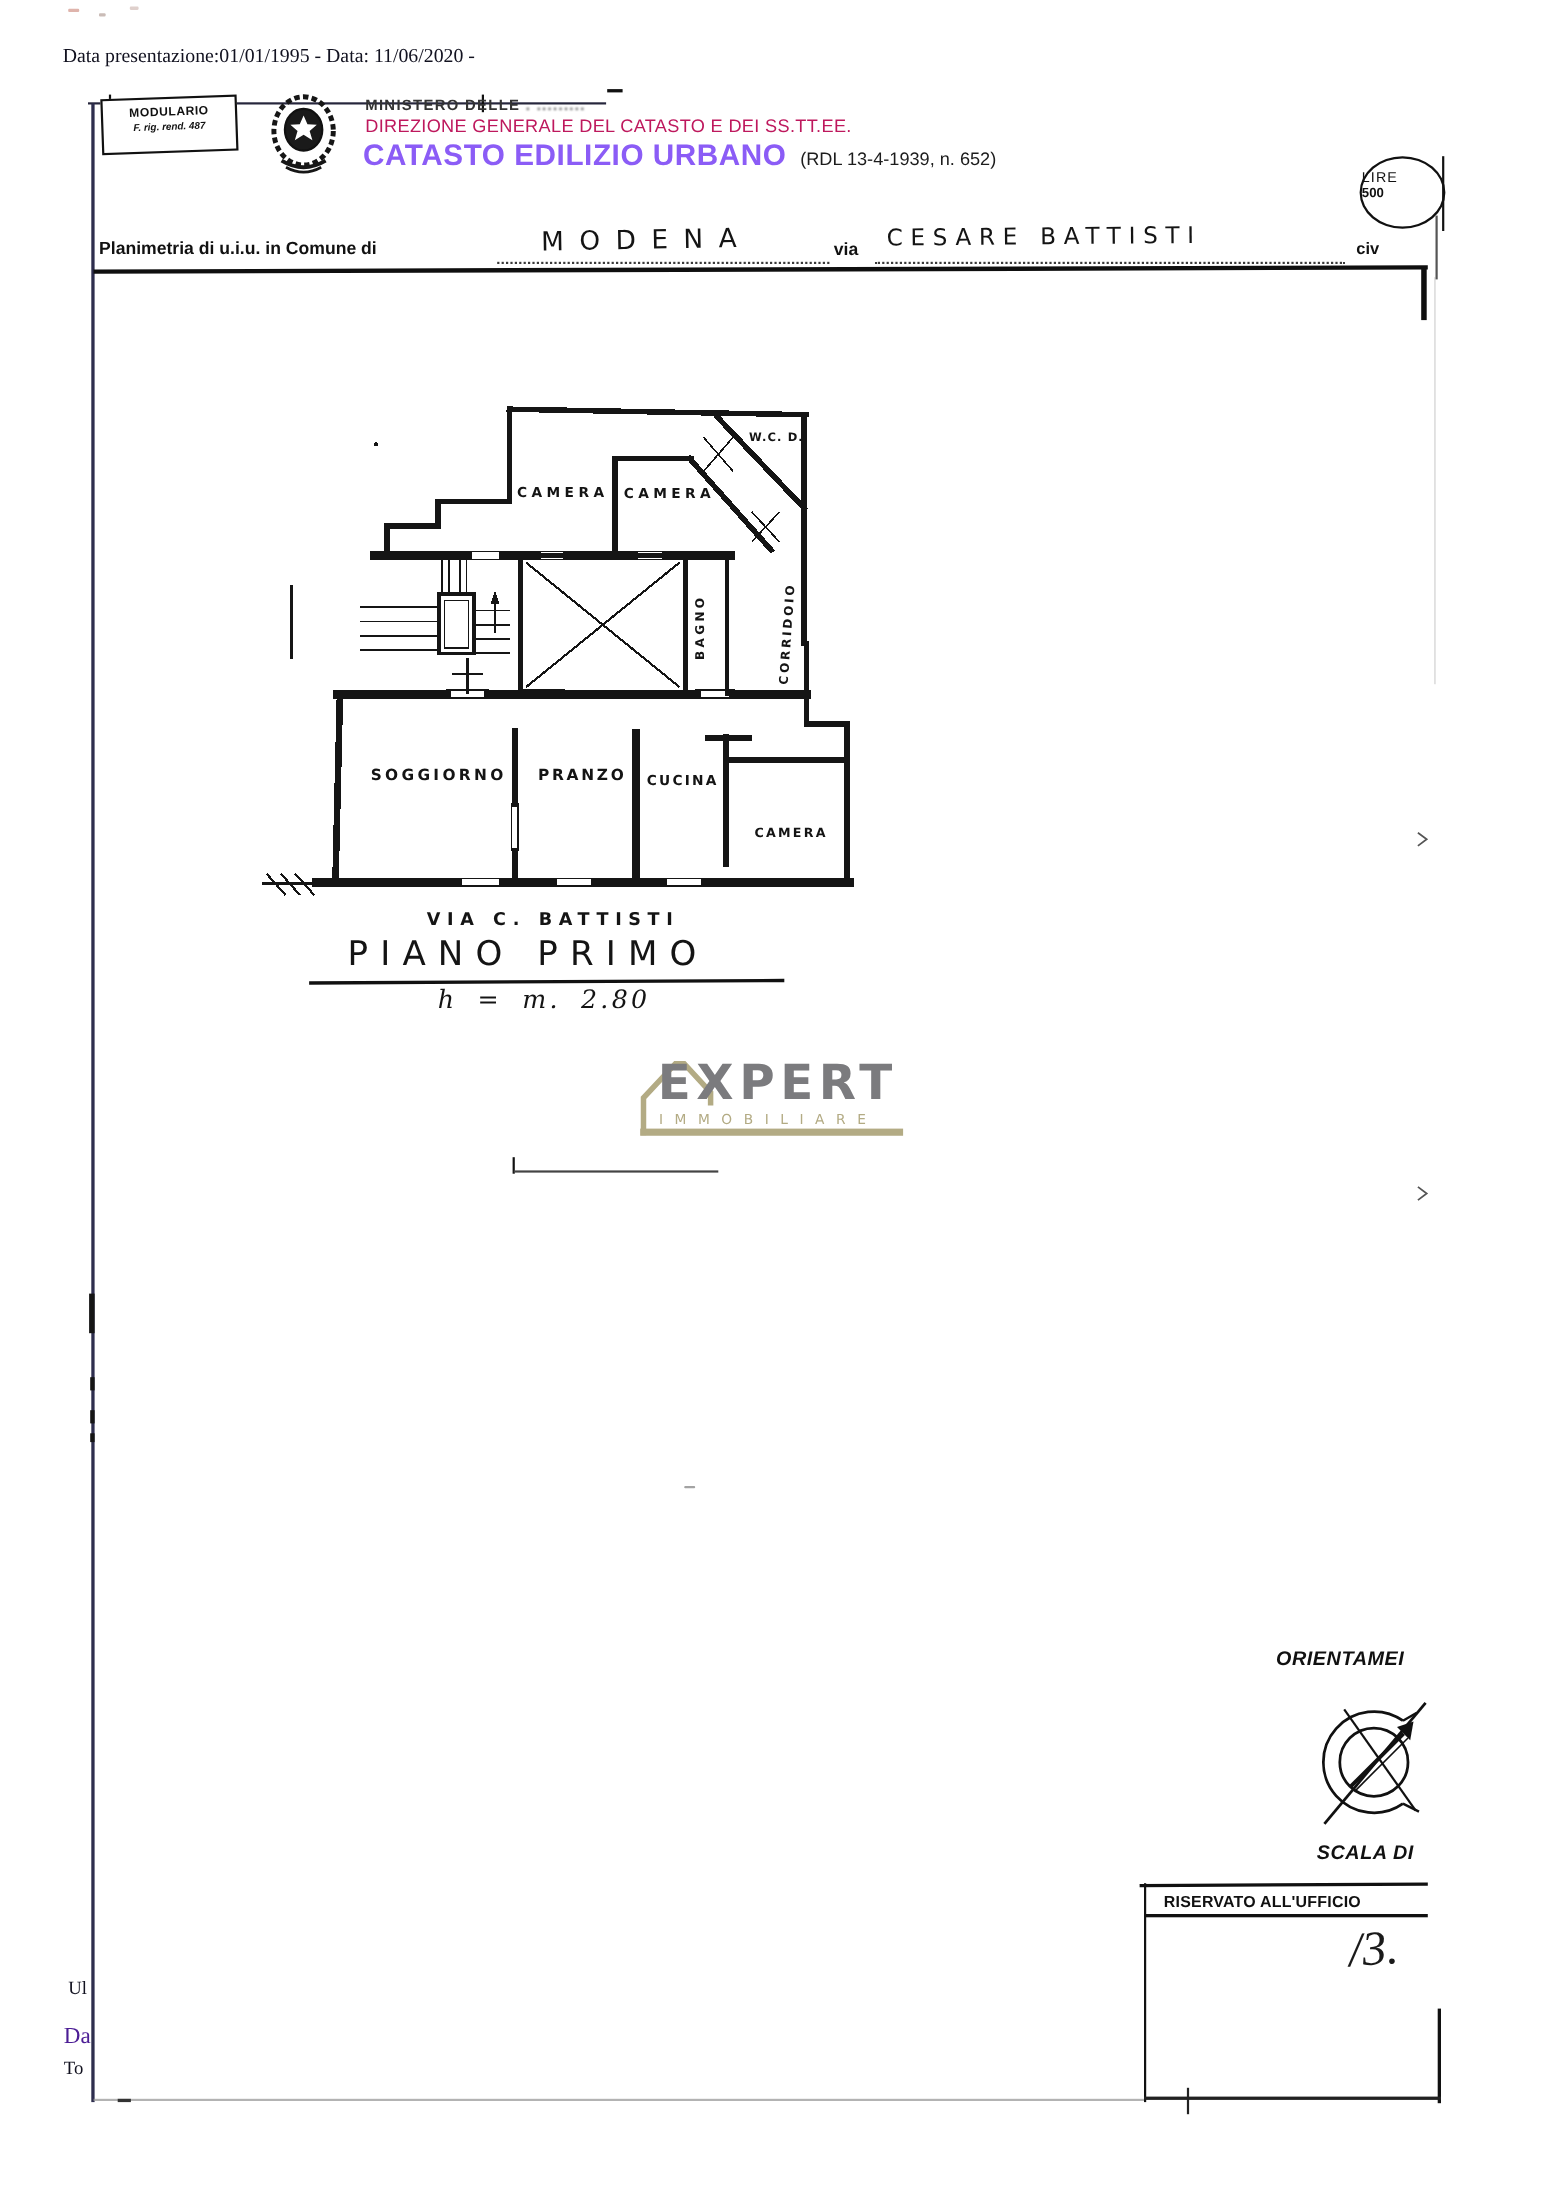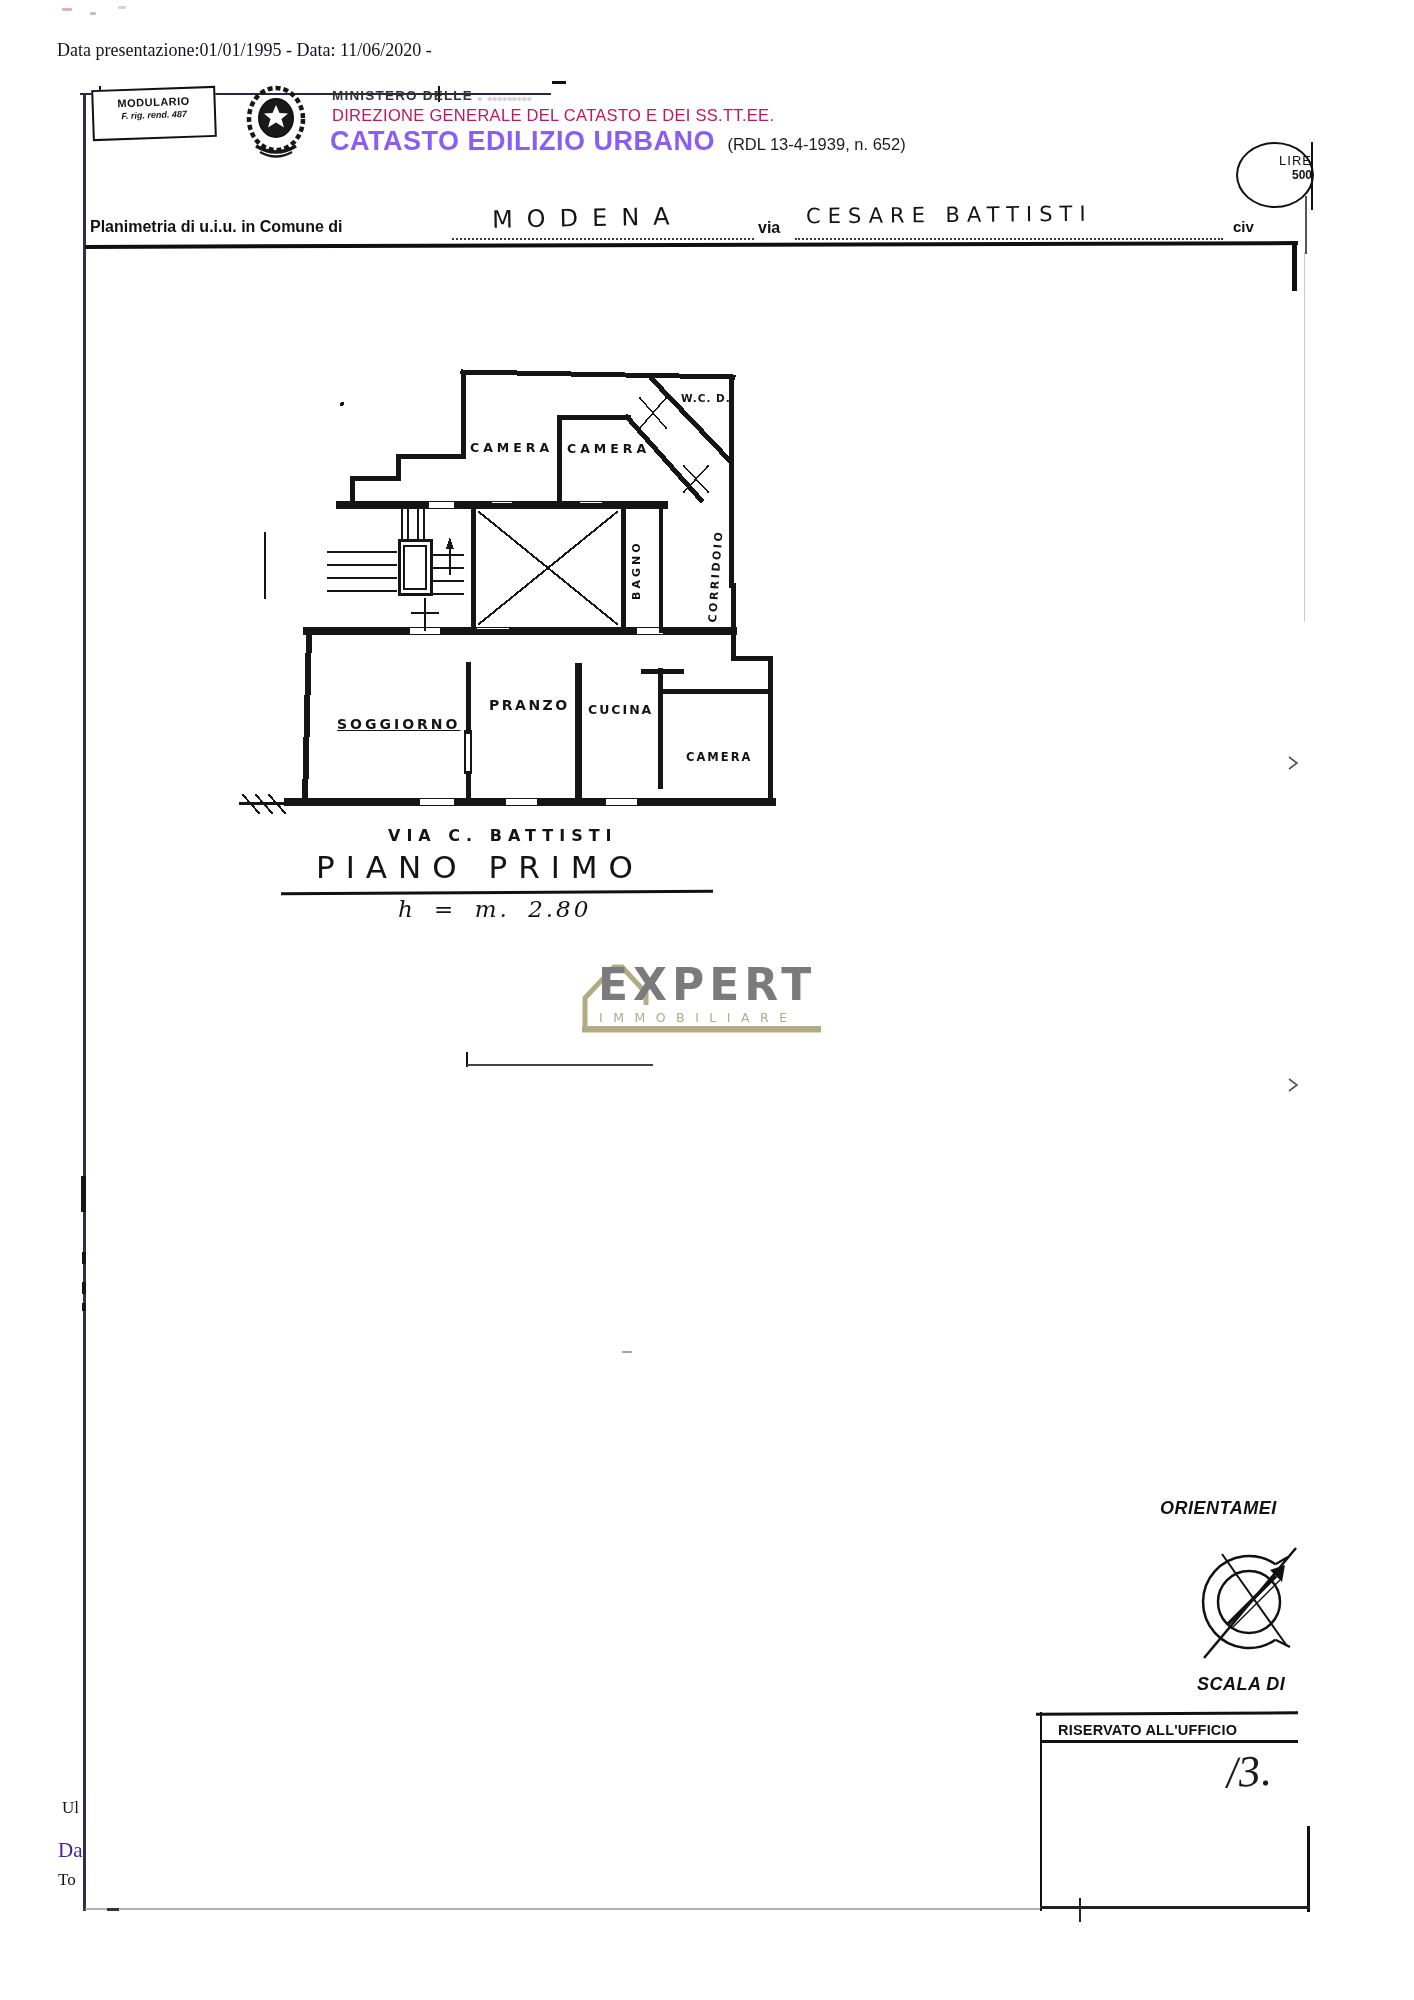--- a/index.html
+++ b/index.html
@@ -55,21 +55,21 @@
   <div class="abs" style="left:332px;top:88px;font-size:13.5px;font-weight:600;letter-spacing:1.2px;color:#333;filter:blur(.3px);">
     <span>MINISTERO DELLE</span>
     <span style="filter:blur(1px);color:#555;">. .........</span>
   </div>
   <div class="abs" style="left:332px;top:106px;font-size:16.5px;font-weight:500;letter-spacing:.3px;color:#be185d;">DIREZIONE GENERALE DEL CATASTO E DEI SS.TT.EE.</div>
   <div class="abs" style="left:330px;top:126px;white-space:nowrap;">
     <span style="font-size:27px;font-weight:800;letter-spacing:.5px;color:#8b5cf6;">CATASTO EDILIZIO URBANO</span>
     <span style="font-size:16.5px;font-weight:500;color:#1c1c1c;margin-left:8px;">(RDL 13-4-1939, n. 652)</span>
   </div>
 
-  <div class="abs" style="left:1236px;top:142px;width:74px;height:62px;border:2px solid #111;border-radius:50%;text-align:right;">
+  <div class="abs" style="left:1236px;top:142px;width:74px;height:62px;border:2px solid #111;border-radius:50%;text-align:left;">
     <div style="font-size:13px;letter-spacing:1px;margin-top:9px;">LIRE</div>
     <div style="font-size:12px;font-weight:700;margin-top:0;">500</div>
   </div>
   <div class="hline" style="left:1311px;top:142px;width:2px;height:68px;"></div>
 
   <div class="abs" style="left:90px;top:218px;font-size:16px;font-weight:600;color:#111;">Planimetria di u.i.u. in Comune di</div>
   <div class="dotted" style="left:452px;top:212px;width:302px;height:26px;"></div>
   <div class="abs hand" style="left:492px;top:204px;font-size:24px;letter-spacing:14px;font-weight:500;transform:rotate(-1deg);">MODENA</div>
   <div class="abs" style="left:758px;top:219px;font-size:16px;font-weight:600;">via</div>
   <div class="dotted" style="left:795px;top:212px;width:428px;height:26px;"></div>
@@ -140,21 +140,21 @@
         <circle cx="342" cy="404" r="2" fill="#151515" stroke="none"></circle>
       </g>
     </svg>
   </div>
 
   <div class="rlabel" style="left:470px;top:440px;font-size:12.5px;letter-spacing:4px;">CAMERA</div>
   <div class="rlabel" style="left:567px;top:441px;font-size:12.5px;letter-spacing:4px;">CAMERA</div>
   <div class="rlabel" style="left:681px;top:392px;font-size:10.5px;letter-spacing:1px;">W.C. D.</div>
   <div class="rlabel vlabel" style="left:630px;top:600px;font-size:11px;letter-spacing:3px;transform:rotate(-90deg);">BAGNO</div>
   <div class="rlabel vlabel" style="left:706px;top:622px;font-size:11px;letter-spacing:2.5px;transform:rotate(-86deg);">CORRIDOIO</div>
-  <div class="rlabel" style="left:337px;top:716px;font-size:14px;letter-spacing:3px;text-decoration:underline;">SOGGIORNO</div>
+  <div class="rlabel" style="left:337px;top:697px;font-size:14px;letter-spacing:3px;">SOGGIORNO</div>
   <div class="rlabel" style="left:489px;top:697px;font-size:14px;letter-spacing:2.5px;">PRANZO</div>
   <div class="rlabel" style="left:588px;top:702px;font-size:12.5px;letter-spacing:2px;">CUCINA</div>
   <div class="rlabel" style="left:686px;top:750px;font-size:11.5px;letter-spacing:2px;">CAMERA</div>
 
   <div class="abs hand" style="left:388px;top:826px;font-size:16px;letter-spacing:6px;font-weight:600;">VIA C. BATTISTI</div>
   <div class="abs hand" style="left:316px;top:849px;font-size:31px;letter-spacing:11px;font-weight:400;">PIANO PRIMO</div>
   <div class="hline" style="left:281px;top:891px;width:432px;height:2.5px;transform:rotate(-.3deg);"></div>
   <div class="abs hand" style="left:398px;top:896px;font-size:23px;letter-spacing:3px;word-spacing:8px;font-style:italic;font-family:'DejaVu Serif',serif;">h = m. 2.80</div>
 
   <div class="abs" style="left:578px;top:955px;width:250px;height:85px;">

